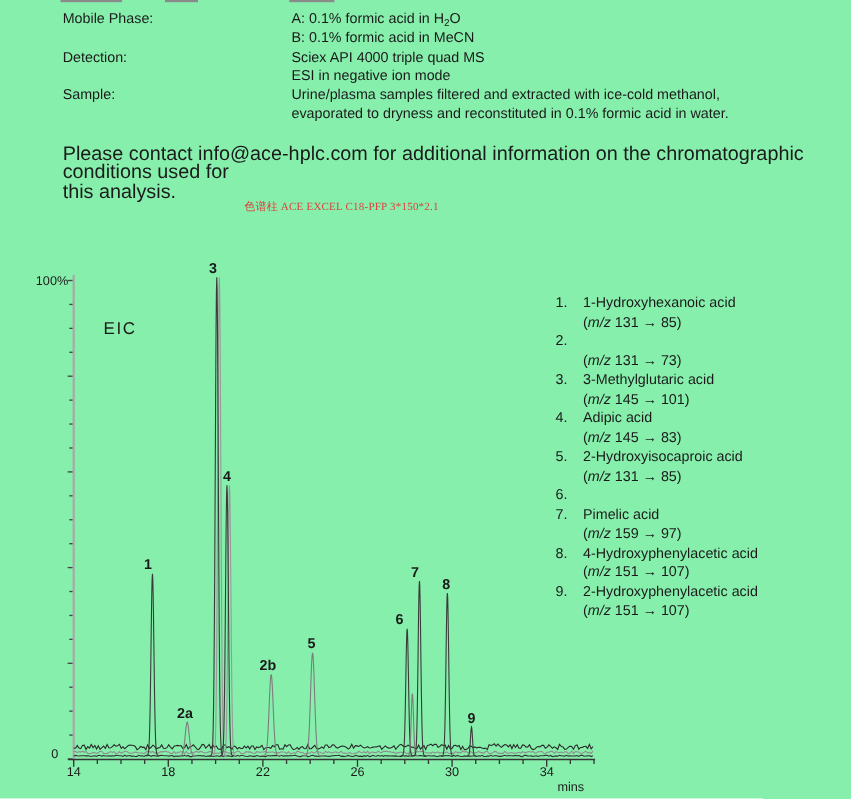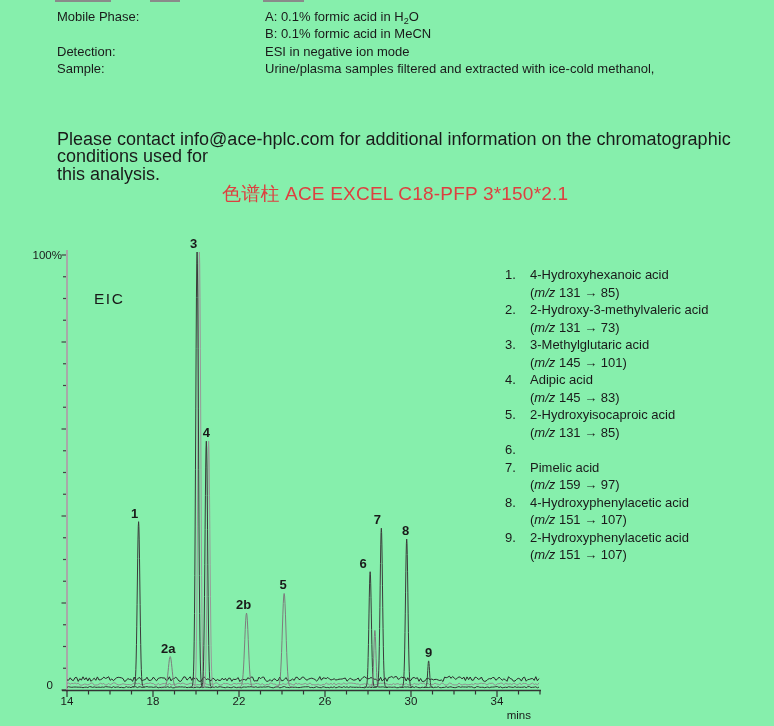--- a/index.html
+++ b/index.html
@@ -16,21 +16,21 @@
   
   .conditions{position:absolute;left:57px;top:8px;width:700px;}
   .cond-row{display:flex;align-items:flex-start;}
   .cond-label{width:208px;flex:0 0 208px;font-size:13px;line-height:17.3px;}
   .cond-values{font-size:13px;line-height:17.3px;}
   .cond-values .vline{white-space:nowrap;}
   sub{font-size:9px;vertical-align:-3px;line-height:0;}
   
   .contact{position:absolute;left:57px;top:131px;width:700px;font-size:18px;line-height:17.3px;margin:0;}
   
-  .column-title{position:absolute;left:222px;top:181px;font-size:19px;letter-spacing:.2px;white-space:nowrap;}
+  .column-title{position:absolute;left:222px;top:181px;font-size:10px;letter-spacing:.2px;white-space:nowrap;font-family:Liberation Serif, serif;}
   
   .chart{position:absolute;left:0;top:228px;width:560px;height:498px;}
   .chart svg{display:block;}
   
   .legend{position:absolute;left:505px;top:266px;width:268px;margin:0;padding:0;list-style:none;}
   .legend li{display:flex;font-size:13px;line-height:17.5px;}
   .legend .num{flex:0 0 25px;}
   .legend .mz{font-style:normal;}
   .legend .mz i{font-style:italic;text-align:right;}
 </style>
@@ -49,27 +49,29 @@
       <div class="cond-row">
         <div class="cond-label">Mobile Phase:</div>
         <div class="cond-values">
           <div class="vline"><span>A: 0.1% formic acid in H</span><sub>2</sub><span>O</span></div>
           <div class="vline"><span>B: 0.1% formic acid in MeCN</span></div>
         </div>
       </div>
       <div class="cond-row">
         <div class="cond-label">Detection:</div>
         <div class="cond-values">
+          <div class="vline"><span>Sciex API 4000 triple quad MS</span></div>
           <div class="vline"><span>ESI in negative ion mode</span></div>
         </div>
       </div>
       <div class="cond-row">
         <div class="cond-label">Sample:</div>
         <div class="cond-values">
           <div class="vline"><span>Urine/plasma samples filtered and extracted with ice-cold methanol,</span></div>
+          <div class="vline"><span>evaporated to dryness and reconstituted in 0.1% formic acid in water.</span></div>
         </div>
       </div>
     </div>
 
   <p class="contact" id="contact-note">Please contact info@ace-hplc.com for additional information on the  chromatographic conditions used for<br>this analysis.</p>
 
   <div class="column-title" id="column-title" style="color: rgb(221, 64, 64);">色谱柱 ACE EXCEL C18-PFP 3*150*2.1</div>
 
   <div class="chart">
     <svg id="chart-svg" width="560" height="498" viewBox="0 228 560 498">
@@ -154,25 +156,25 @@
         <text x="363.15000000000003" y="567.725" font-size="13" text-anchor="middle" font-family="&quot;Liberation Sans&quot;,&quot;DejaVu Sans&quot;,sans-serif" fill="#1a1a1a" font-weight="bold">6</text>
         <text x="377.33000000000004" y="524.225" font-size="13" text-anchor="middle" font-family="&quot;Liberation Sans&quot;,&quot;DejaVu Sans&quot;,sans-serif" fill="#1a1a1a" font-weight="bold">7</text>
         <text x="405.7" y="535.1" font-size="13" text-anchor="middle" font-family="&quot;Liberation Sans&quot;,&quot;DejaVu Sans&quot;,sans-serif" fill="#1a1a1a" font-weight="bold">8</text>
         <text x="428.63" y="656.9" font-size="13" text-anchor="middle" font-family="&quot;Liberation Sans&quot;,&quot;DejaVu Sans&quot;,sans-serif" fill="#1a1a1a" font-weight="bold">9</text>
       </svg>
   </div>
 
   <ol class="legend" id="legend">
       <li>
         <span class="num">1.</span>
-        <span><span>4-Hydroxyhexanoic acid</span><br><span class="mz">(<i>m/z</i> 131 → 85)</span></span>
+        <span><span>1-Hydroxyhexanoic acid</span><br><span class="mz">(<i>m/z</i> 131 → 85)</span></span>
       </li>
       <li>
         <span class="num">2.</span>
-        <span><span>2-Hydroxy-3-methylvaleric acid</span><br><span class="mz">(<i>m/z</i> 131 → 73)</span></span>
+        <span><br><span class="mz">(<i>m/z</i> 131 → 73)</span></span>
       </li>
       <li>
         <span class="num">3.</span>
         <span><span>3-Methylglutaric acid</span><br><span class="mz">(<i>m/z</i> 145 → 101)</span></span>
       </li>
       <li>
         <span class="num">4.</span>
         <span><span>Adipic acid</span><br><span class="mz">(<i>m/z</i> 145 → 83)</span></span>
       </li>
       <li>

